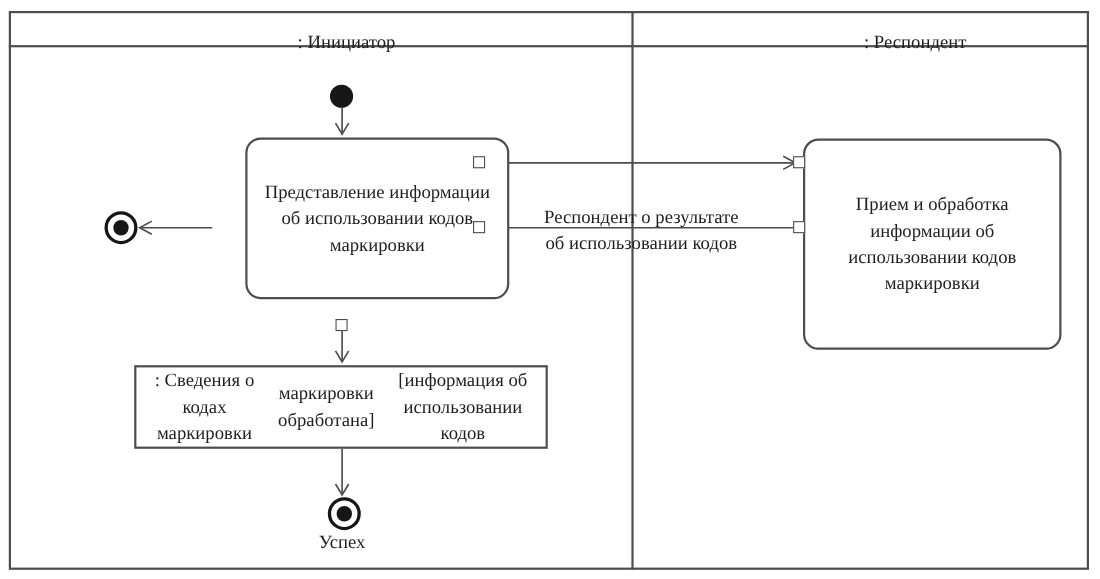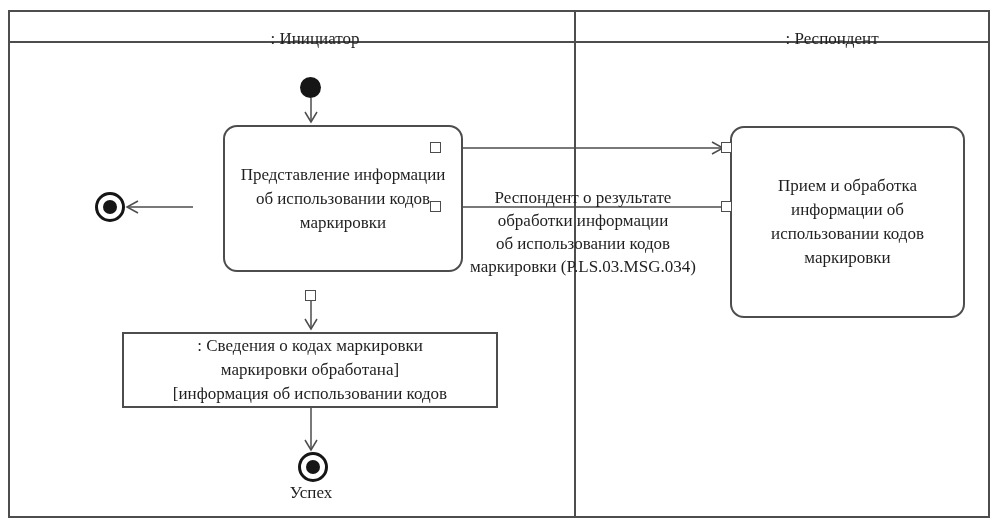--- a/index.html
+++ b/index.html
@@ -43,21 +43,21 @@
     text-align: center; font-size: 17px; line-height: 24px;
     padding: 0 6px; box-sizing: border-box;
   }
   .activity.initiator  { left: 193px; top: 125px; width: 240px; height: 147px; margin-left: 30px; }
   .activity.respondent { left: 730px; top: 126px; width: 235px; height: 192px; }
 
   
   .object-node {
     left: 122px; top: 332px; width: 376px; height: 76px;
     border: 2px solid #4d4d4d; background: #ffffff;
-    display: flex; flex-direction: column; align-items: center; justify-content: center;
+    display: flex; flex-direction: row; align-items: center; justify-content: center;
     text-align: center; font-size: 17px; line-height: 24px; box-sizing: border-box;
   }
 
   
   .initial-node {
     left: 300px; top: 77px; width: 21px; height: 21px;
     background: #161616; border-radius: 50%;
   }
   .final-node {
     width: 24px; height: 24px; border: 3px solid #161616;
@@ -153,18 +153,16 @@
 
   <div class="abs port" style="left:430px; top:142px;"></div>
   <div class="abs port" style="left:430px; top:201px;"></div>
   <div class="abs port" style="left:721px; top:142px;"></div>
   <div class="abs port" style="left:721px; top:201px;"></div>
   <div class="abs port" style="left:305px; top:290px;"></div>
 
 
   <div class="abs msg-label response">
     <div>Респондент о результате</div>
-    <div>обработки информации</div>
     <div>об использовании кодов</div>
-    <div>маркировки (P.LS.03.MSG.034)</div>
   </div>
 
 </div>
 
 </body></html>

